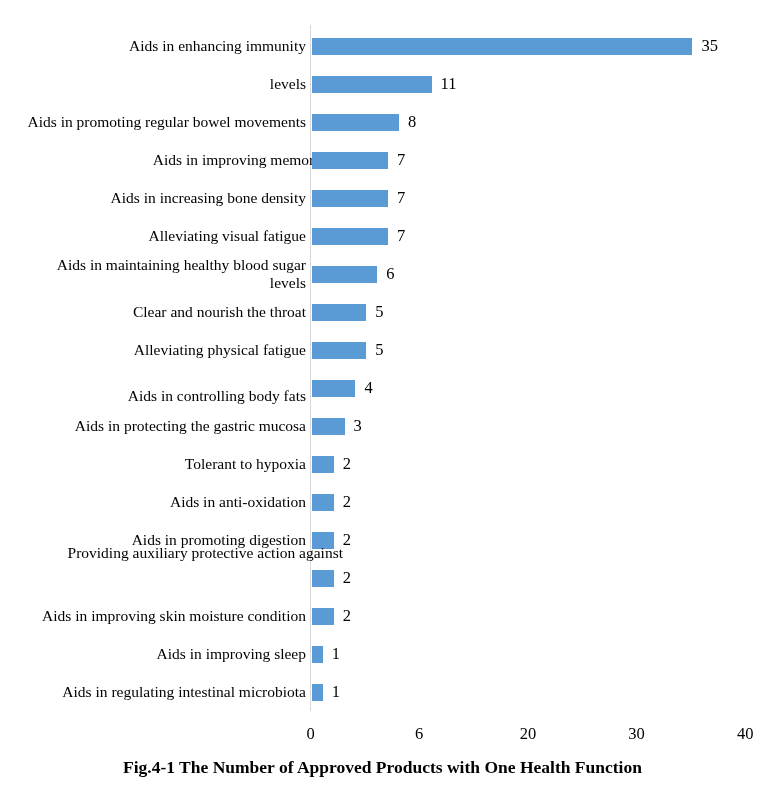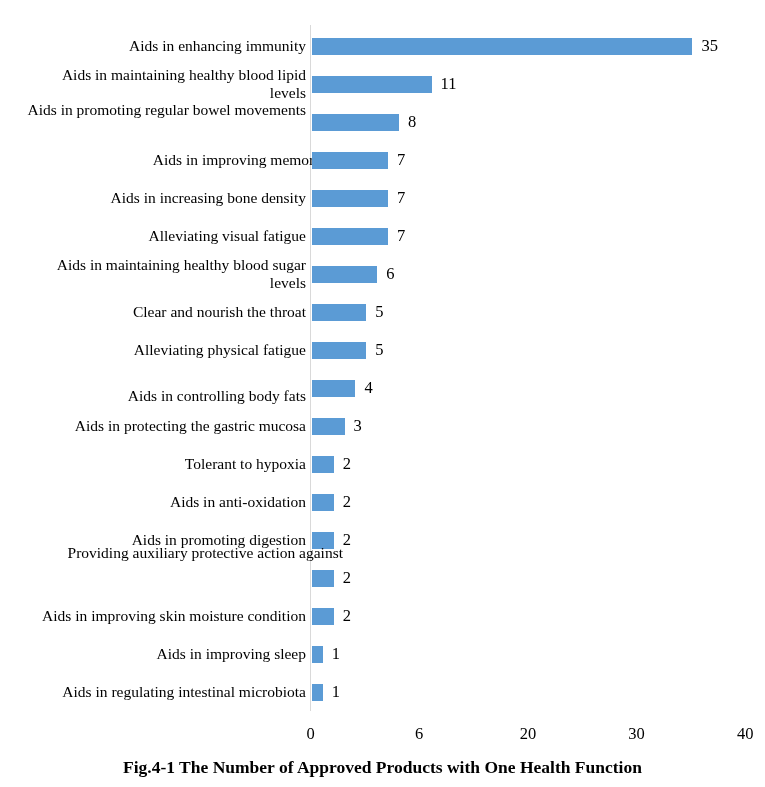--- a/index.html
+++ b/index.html
@@ -80,26 +80,25 @@
 <div class="figure">
   <div class="plot">
     <div class="y-axis-line"></div>
     <div id="bars-layer">
         <div class="cat-label" style="top: 27px; height: 38px;">
           <div>Aids in enhancing immunity</div>
         </div>
         <div class="bar" style="left: 312px; top: 37.5px; width: 380.45px; background: rgb(91, 155, 213);"></div>
         <div class="val-label" style="left: 701.45px; top: 27px; height: 38px;">35</div>
         <div class="cat-label" style="top: 65px; height: 38px;">
-          <div>Aids in maintaining healthy blood lipid</div>
           <div>levels</div>
         </div>
         <div class="bar" style="left: 312px; top: 75.5px; width: 119.57px; background: rgb(91, 155, 213);"></div>
         <div class="val-label" style="left: 440.57px; top: 65px; height: 38px;">11</div>
-        <div class="cat-label" style="top: 91px; height: 38px; justify-content: center;">
+        <div class="cat-label" style="top: 103px; height: 38px; justify-content: center;">
           <div>Aids in promoting regular bowel movements</div>
         </div>
         <div class="bar" style="left: 312px; top: 113.5px; width: 86.96px; background: rgb(91, 155, 213);"></div>
         <div class="val-label" style="left: 407.96px; top: 103px; height: 38px;">8</div>
         <div class="cat-label" style="top: 141px; height: 38px; padding-left: 16px;">
           <div>Aids in improving memory</div>
         </div>
         <div class="bar" style="left: 312px; top: 151.5px; width: 76.09px; background: rgb(91, 155, 213);"></div>
         <div class="val-label" style="left: 397.09px; top: 141px; height: 38px;">7</div>
         <div class="cat-label" style="top: 179px; height: 38px;">

